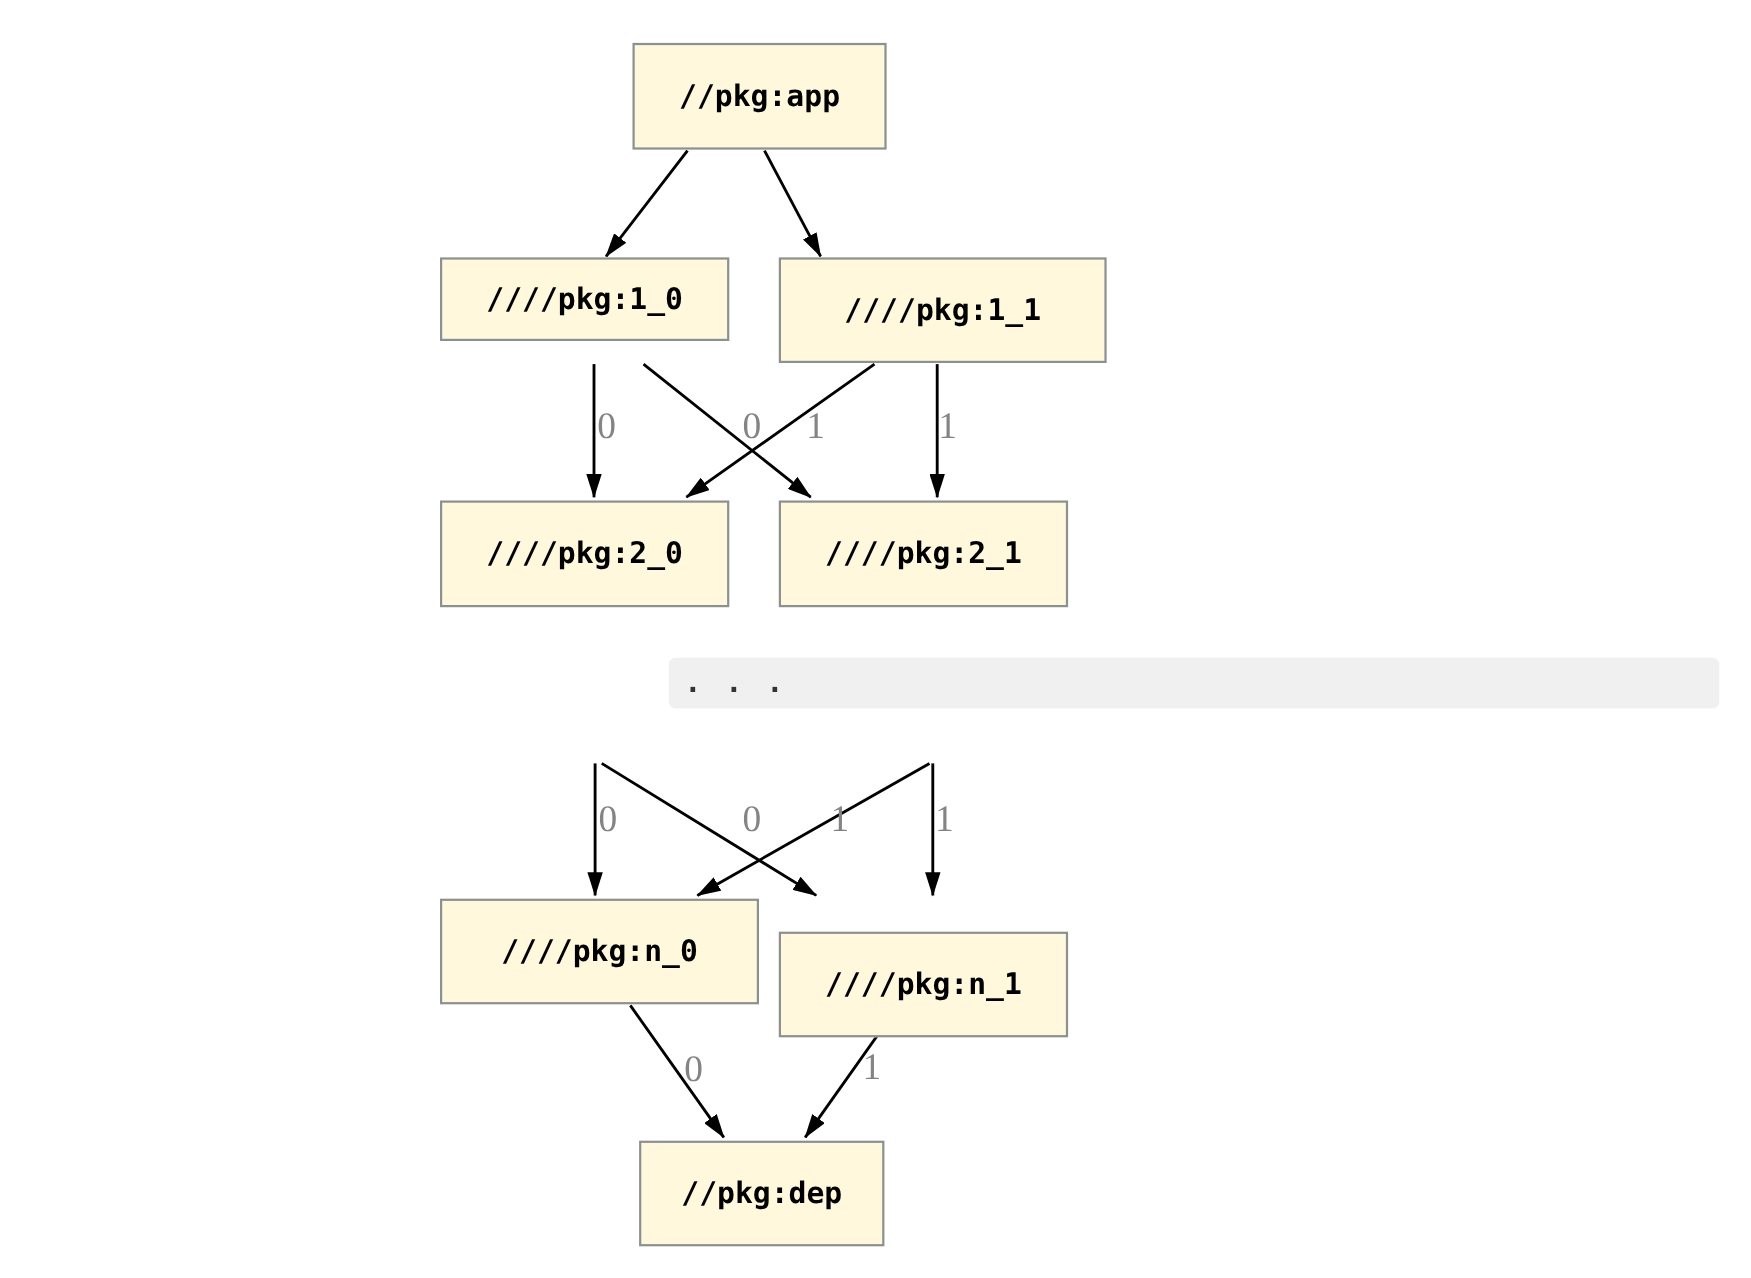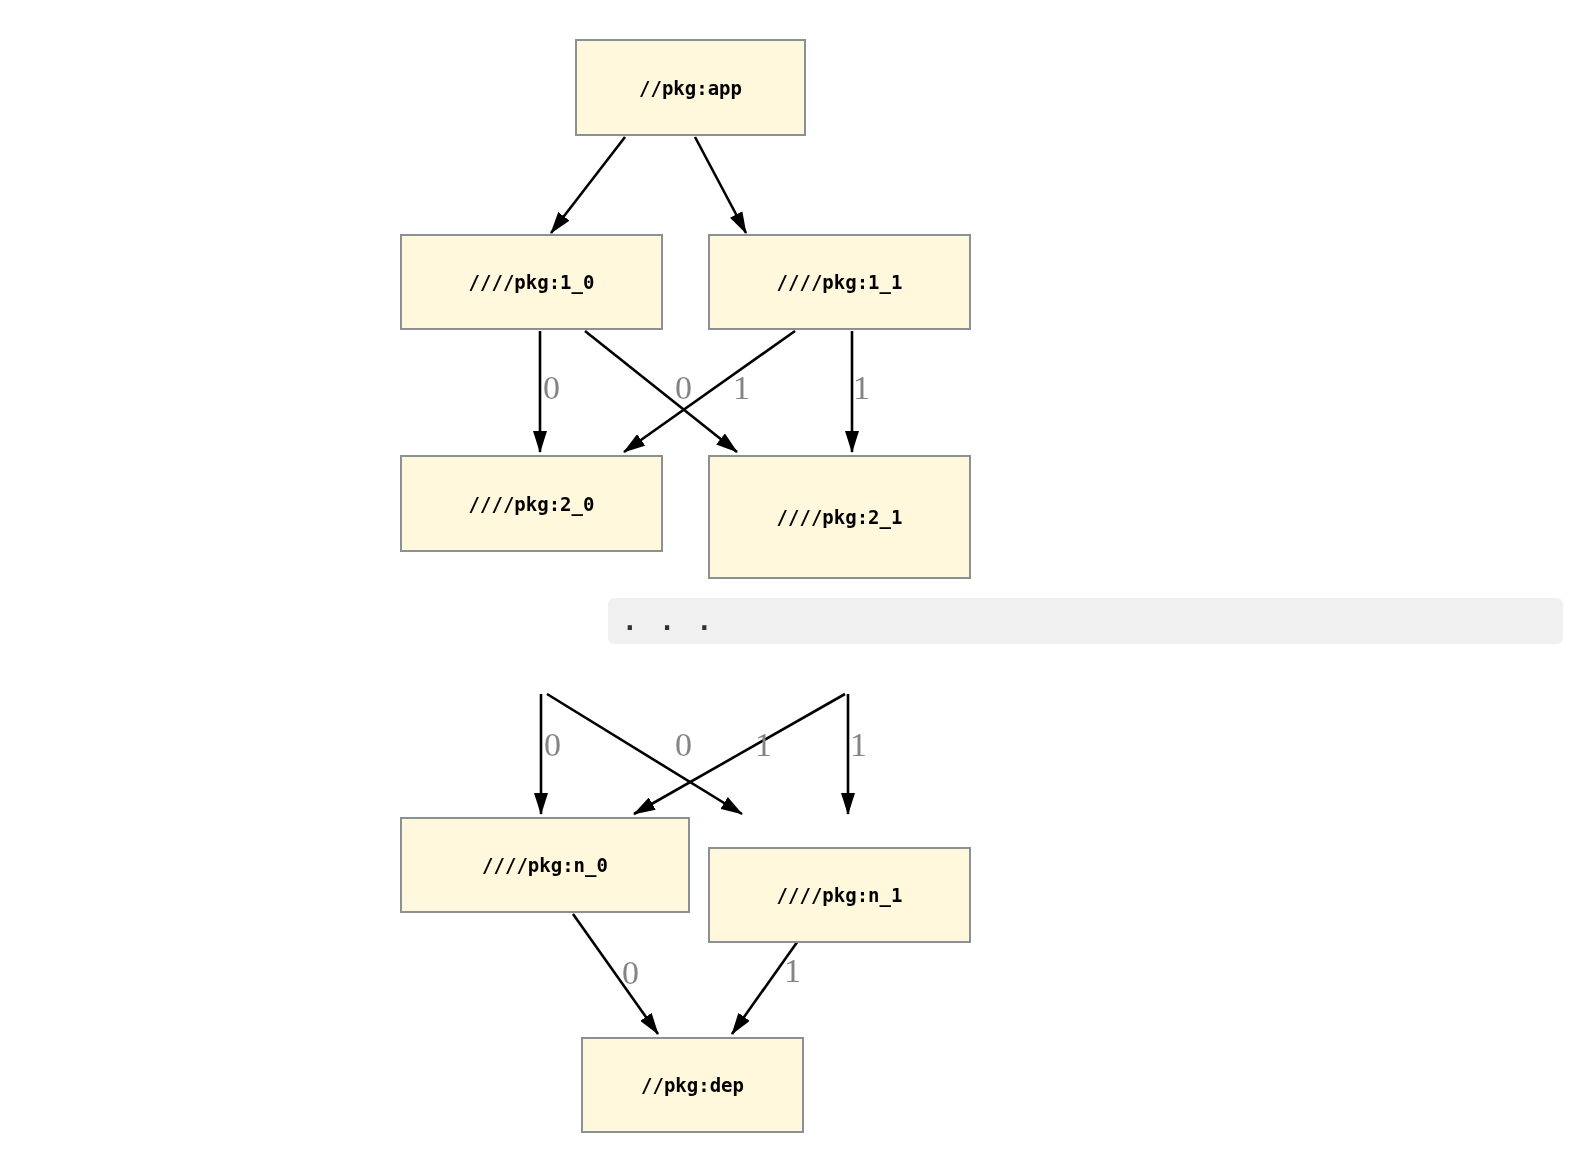--- a/index.html
+++ b/index.html
@@ -19,21 +19,21 @@
   .node {
     position:absolute;
     box-sizing:border-box;
     background:#fff8dc;
     border:2px solid #8b9192;
     display:flex;
     align-items:center;
     justify-content:center;
     font-family:"DejaVu Sans Mono", monospace;
     font-weight:700;
-    font-size:19px;
+    font-size:27px;
     color:#000000;
     white-space:nowrap;
   }
   .elabel {
     position:absolute;
     font-family:"Liberation Serif", serif;
     font-size:34px;
     line-height:1;
     color:#848484;
   }
@@ -80,33 +80,33 @@
     <line x1="848" y1="694" x2="848" y2="814" stroke="#000000" stroke-width="2.6" marker-end="url(#arrow)"></line>
 
     <line x1="573" y1="914" x2="658" y2="1034" stroke="#000000" stroke-width="2.6" marker-end="url(#arrow)"></line>
     <line x1="817" y1="914" x2="732" y2="1034" stroke="#000000" stroke-width="2.6" marker-end="url(#arrow)"></line>
   </svg>
 
   <div class="node" style="left:575px; top:39px; width:231px; height:97px;">
     <span>//pkg:app</span>
   </div>
 
-  <div class="node" style="left:400px; top:234px; width:263px; height:96px;">
+  <div class="node" style="left:400px; top:234px; width:263px; height:76px;">
     <span>////pkg:1_0</span>
   </div>
 
-  <div class="node" style="left:708px; top:234px; width:263px; height:96px;text-align:right;">
+  <div class="node" style="left:708px; top:234px; width:298px; height:96px;text-align:right;">
     <span>////pkg:1_1</span>
   </div>
 
   <div class="node" style="left:400px; top:455px; width:263px; height:97px;">
     <span>////pkg:2_0</span>
   </div>
 
-  <div class="node" style="left:708px; top:455px; width:263px; height:124px;">
+  <div class="node" style="left:708px; top:455px; width:263px; height:97px;">
     <span>////pkg:2_1</span>
   </div>
 
   <div class="band">
     <span>. . .</span>
   </div>
 
   <div class="node" style="left:400px; top:817px; width:290px; height:96px;">
     <span>////pkg:n_0</span>
   </div>

